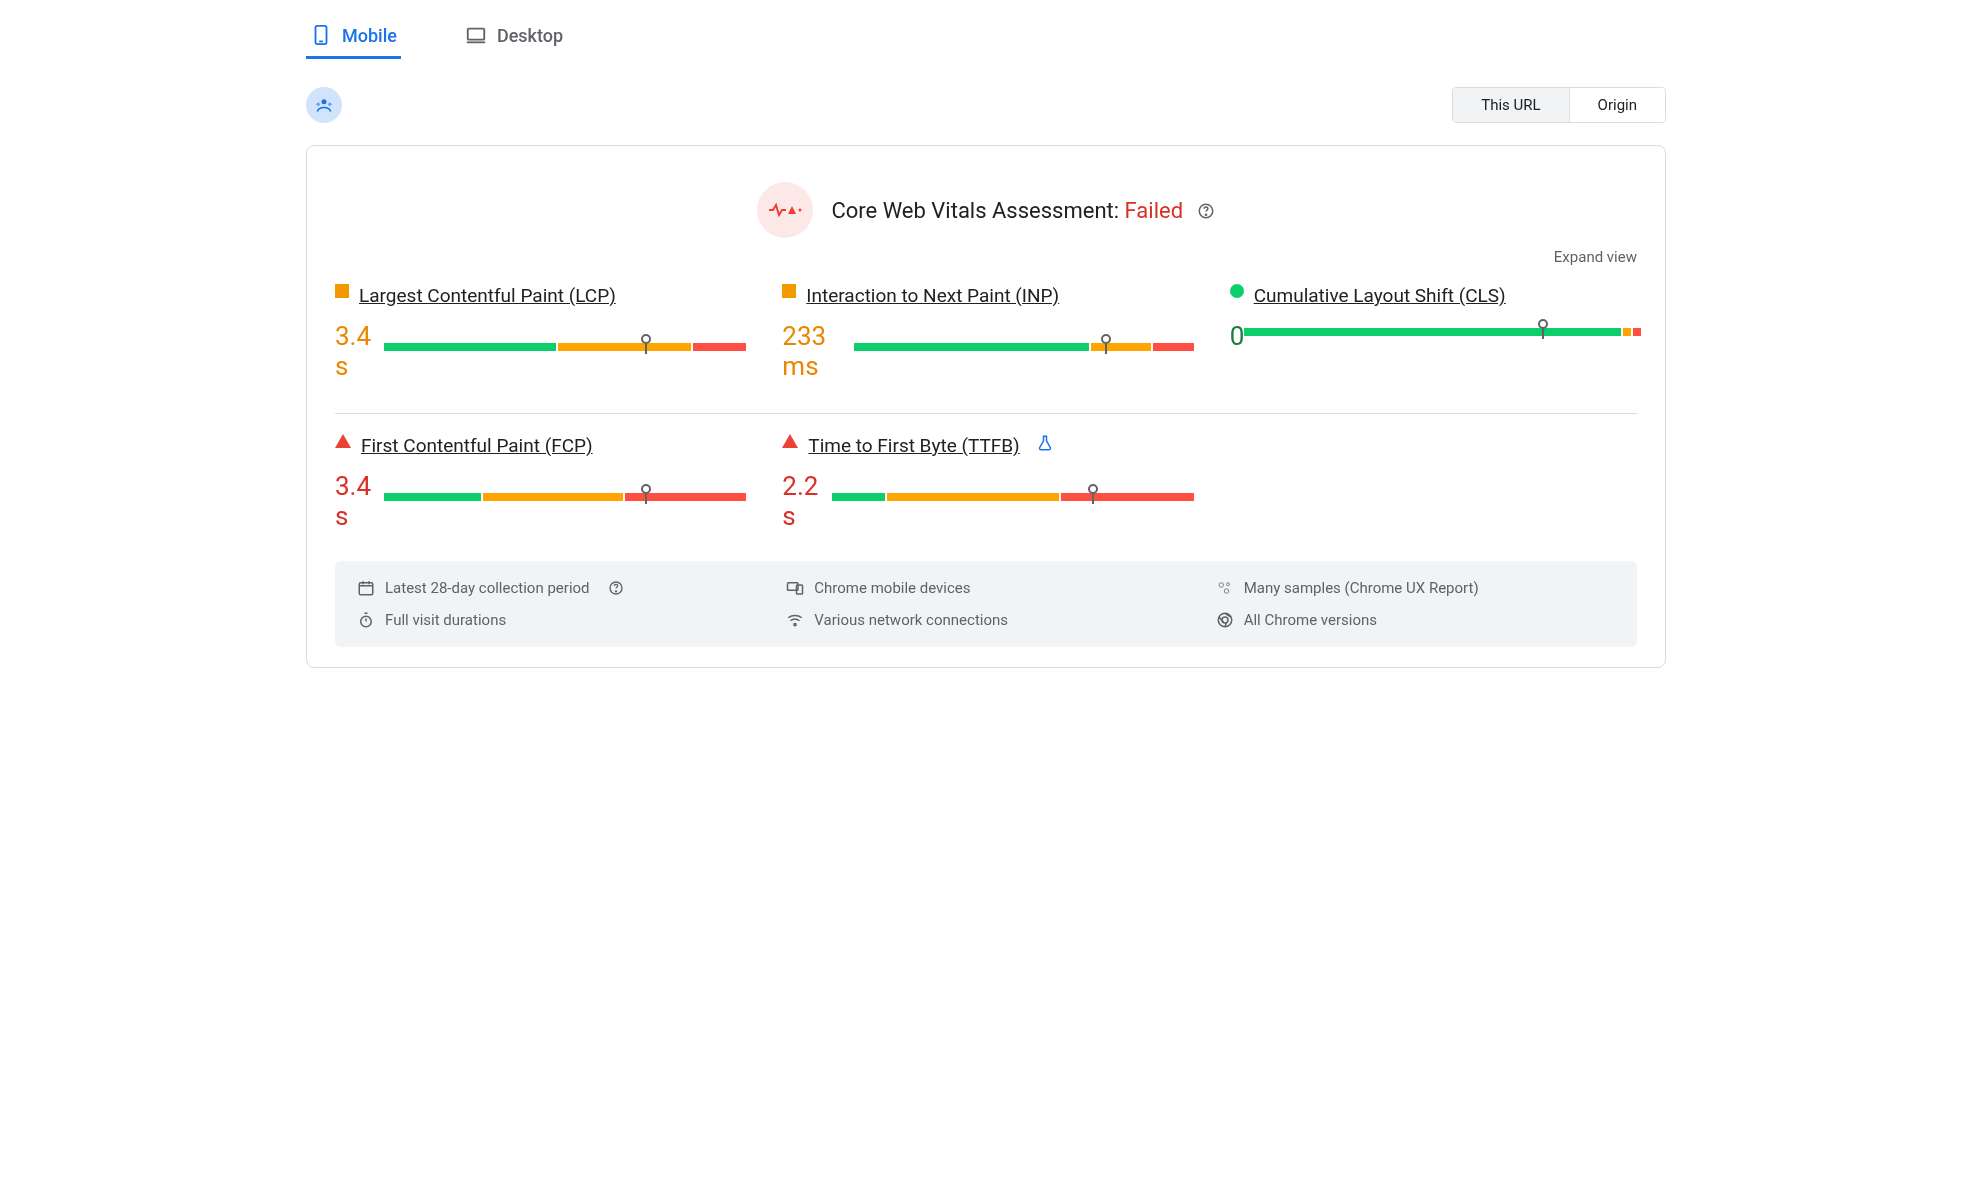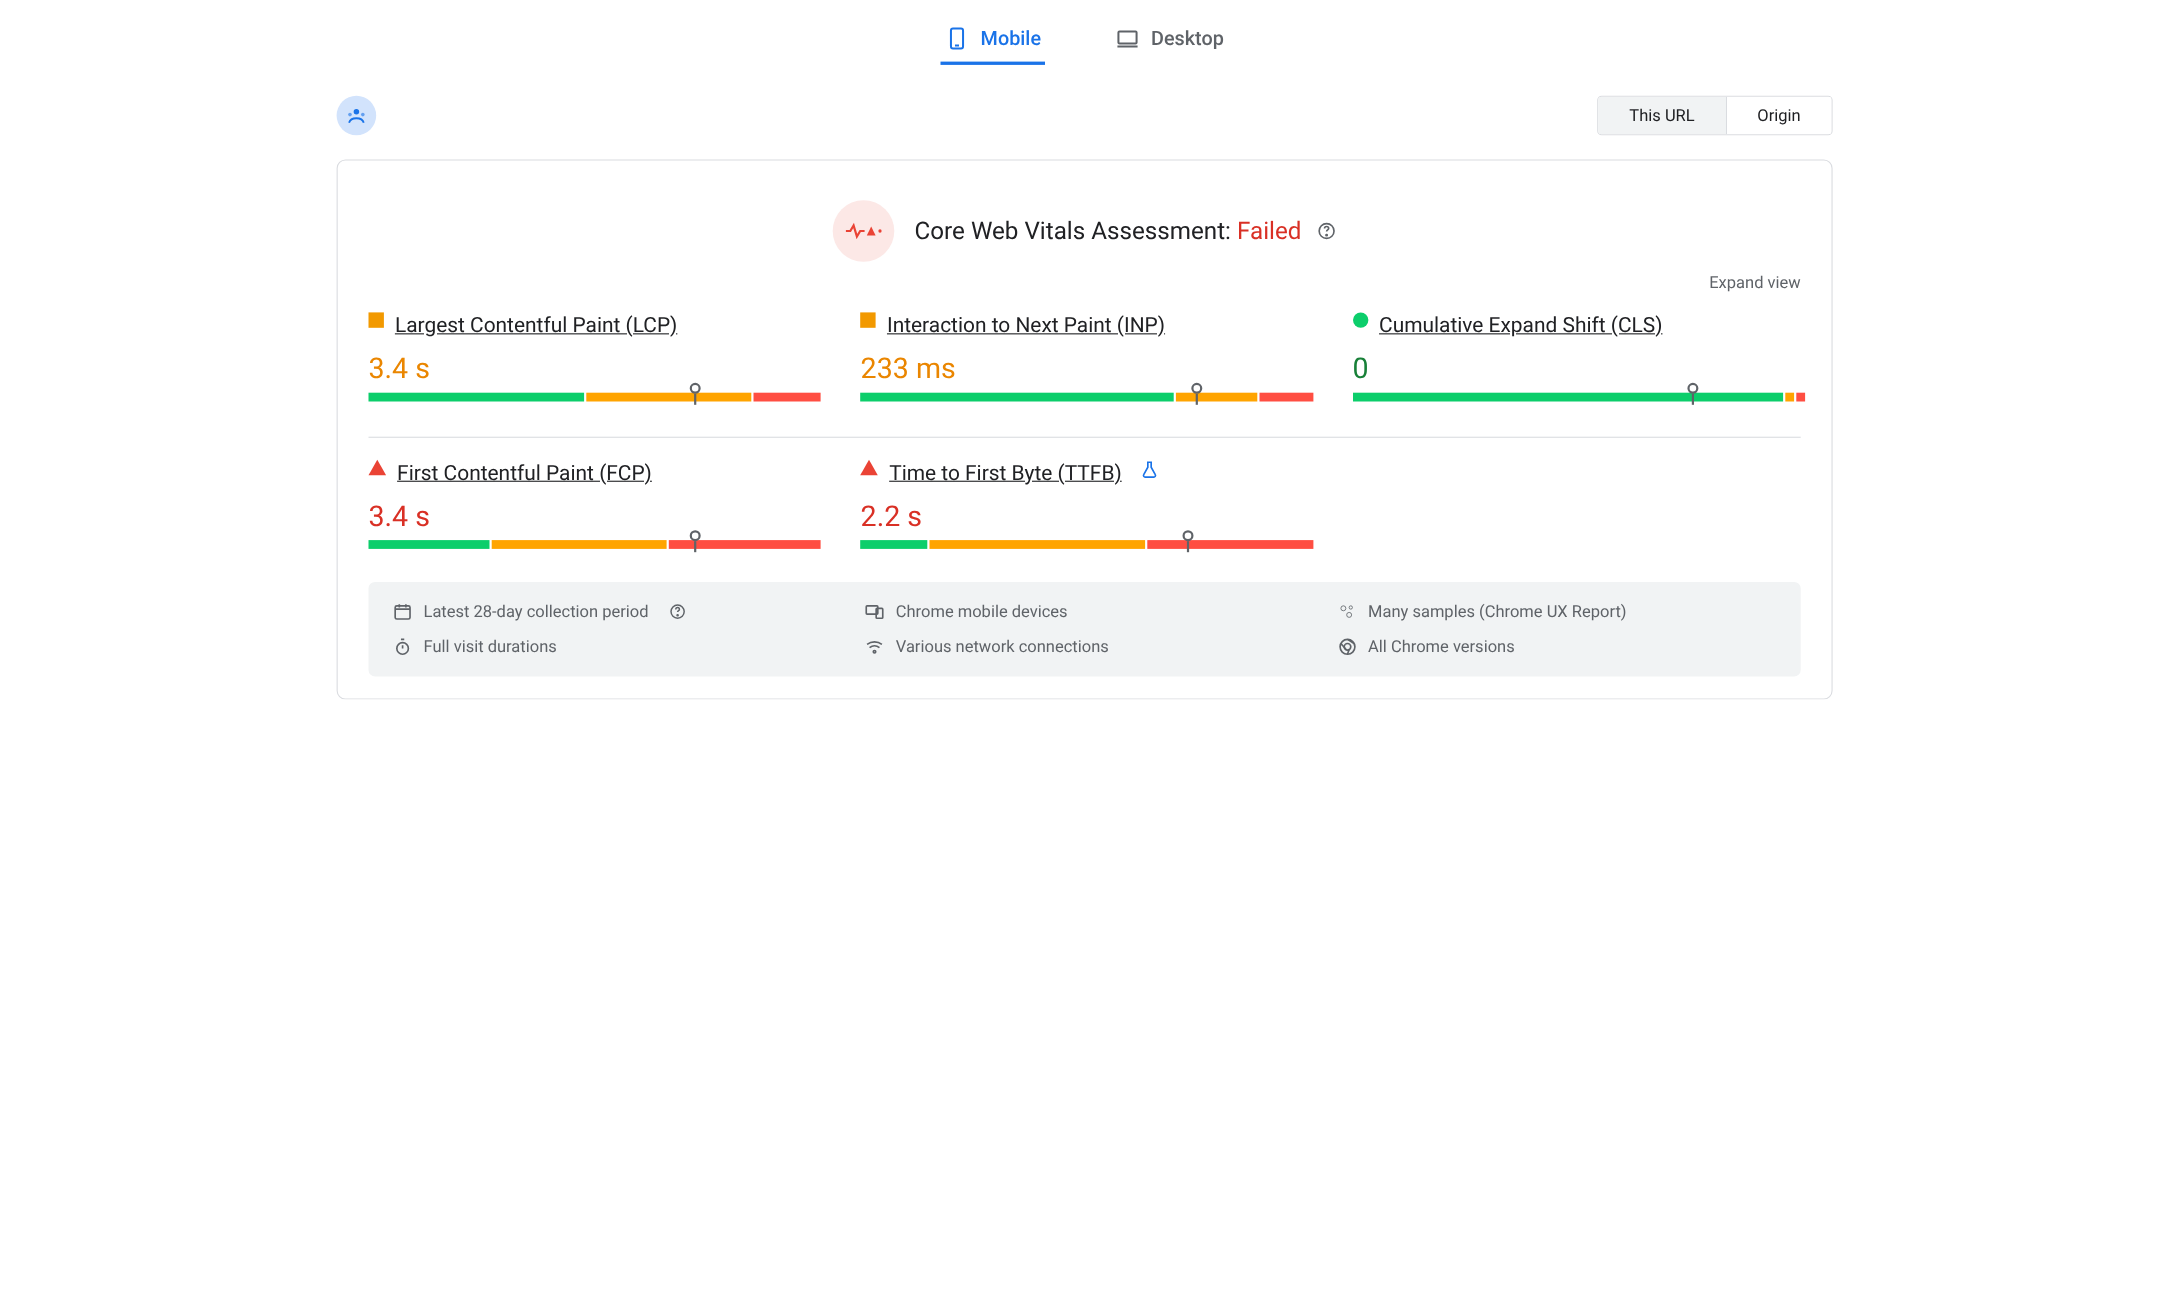--- a/index.html
+++ b/index.html
@@ -21,21 +21,21 @@
   body{
     margin:0;
     font-family:Roboto,"Helvetica Neue",Arial,sans-serif;
     background:#fff;
     color:var(--heading);
     font-size:16px;
   }
   .wrap{width:1400px;margin:0 auto;padding:0 20px}
 
   
-  .tabs{display:flex;justify-content:center;gap:60px;margin-top:14px}
+  .tabs{display:flex;justify-content:flex-start;gap:60px;margin-top:14px}
   .tab{
     display:flex;align-items:center;gap:10px;
     padding:10px 4px;
     font-size:18px;font-weight:500;color:var(--grey-text);
     border-bottom:3px solid transparent;cursor:pointer
   }
   .tab.active{color:var(--blue);border-bottom-color:var(--blue)}
   .tab-icon{width:22px;height:22px;display:inline-block}
   .tab.active .tab-icon svg *{stroke:var(--blue)}
   .tab .tab-icon svg *{stroke:var(--grey-text)}
@@ -84,21 +84,21 @@
   .m-val.red{color:var(--red-text)}
   .bar-wrap{position:relative;height:8px;margin-top:6px}
   .bar{display:flex;height:8px;width:100%;gap:2px}
   .seg-g{background:#0cce6b}
   .seg-o{background:#ffa400}
   .seg-r{background:#ff4e42}
   .bar div{height:8px}
   .marker{position:absolute;top:-9px;transform:translateX(-50%)}
   .marker-pin{display:block;width:10px;height:10px;border:2px solid #5f6368;background:#fff;border-radius:50%}
   .marker-stem{display:block;width:2px;height:10px;background:#5f6368;margin:0 auto}
-  .m-val-col{display:flex;flex-direction:column;align-items:flex-start}
+  .m-val-col{display:flex;flex-direction:row;align-items:center}
 
   hr.sep{border:none;border-top:1px solid var(--grey-border);margin:32px 0 20px}
 
   .section-label{letter-spacing:.5px;font-size:13px;color:var(--grey-text);text-transform:uppercase;margin-bottom:20px}
 
   
   .info{background:var(--panel-bg);border-radius:6px;padding:18px 22px;margin-top:30px}
   .info-grid{display:grid;grid-template-columns:repeat(3,1fr);gap:14px 30px}
   .info-item{display:flex;align-items:center;gap:10px;font-size:15px;color:var(--grey-text)}
   .info-item .link{cursor:pointer;color:var(--grey-text)}
@@ -211,21 +211,21 @@
                 <span class="marker-pin"></span>
                 <span class="marker-stem"></span>
               </div>
           </div>
         </div>
       </div>
 
       <div class="metric">
         <div class="m-head">
           <span class="shape dot"></span>
-          <span class="m-name">Cumulative Expand Shift (CLS)</span>
+          <span class="m-name">Cumulative Layout Shift (CLS)</span>
         </div>
         <div class="m-val-col">
           <div class="m-val green">0</div>
           <div class="bar-wrap" style="width:100%">
             <div class="bar">
               <div class="seg-g" style="flex: 0 0 96%;"></div>
               <div class="seg-o" style="flex: 0 0 2%;"></div>
               <div class="seg-r" style="flex: 0 0 2%;"></div>
             </div>
             <div class="marker" style="left: 76%;">

